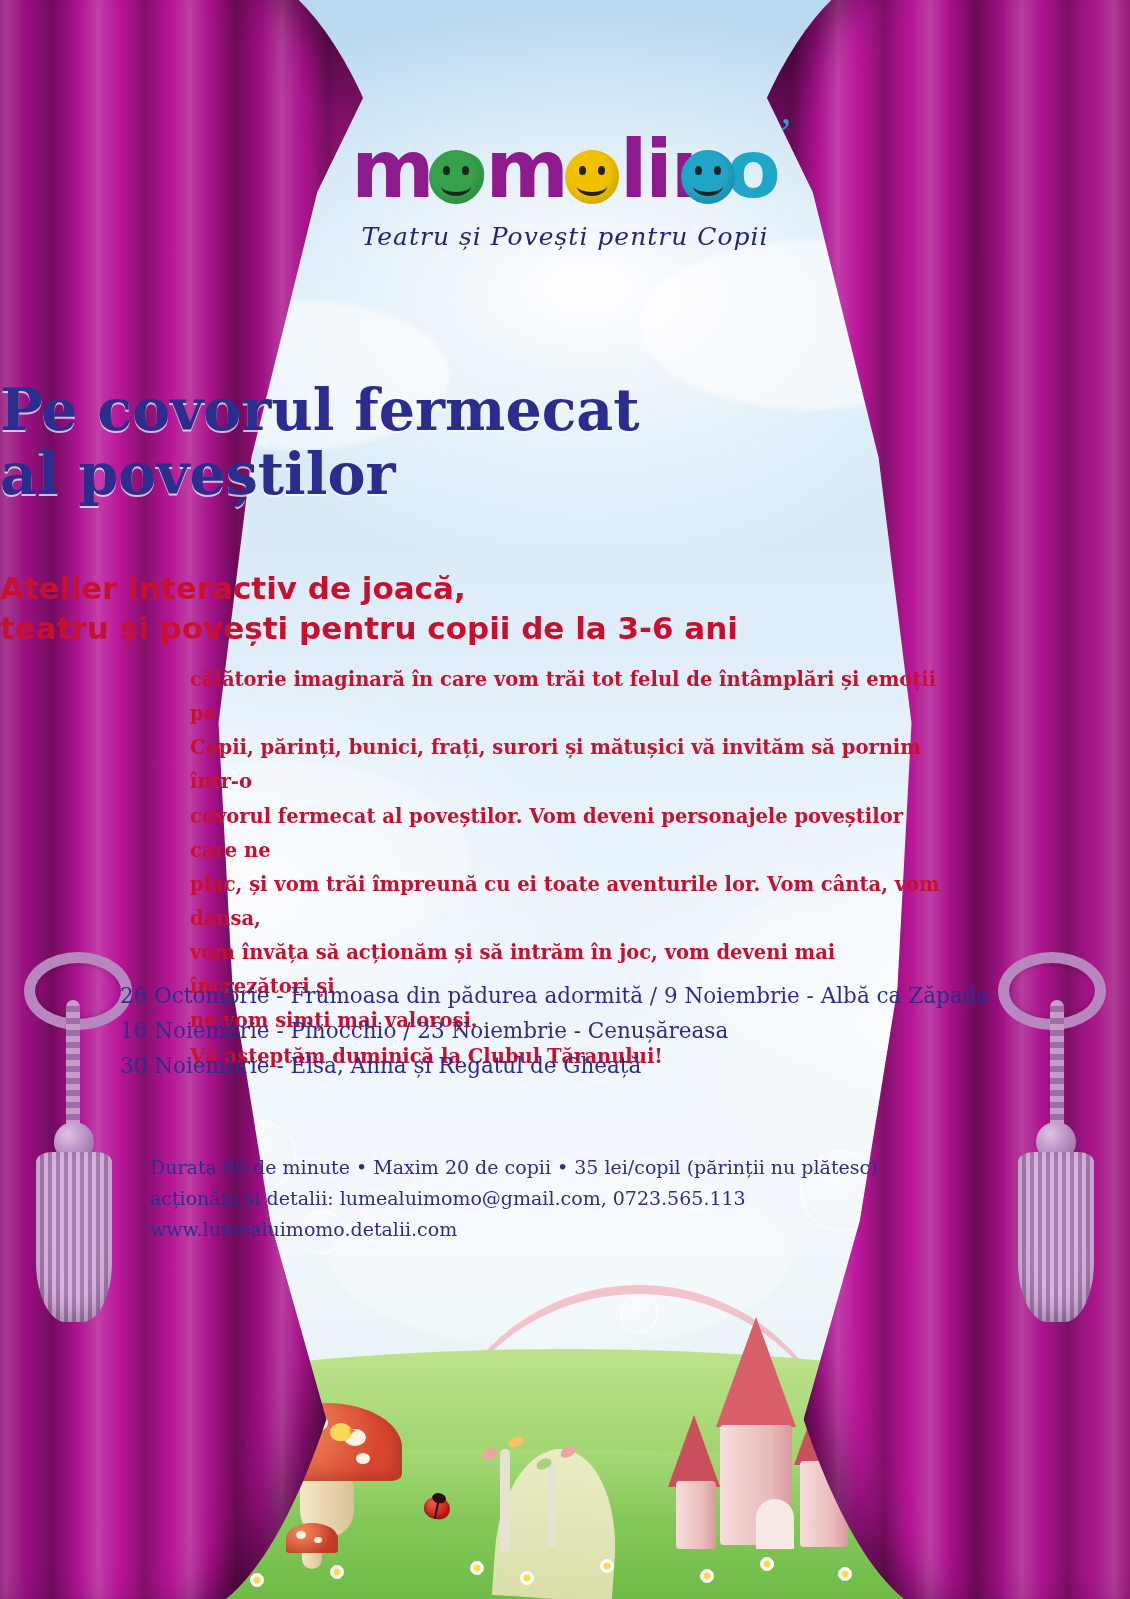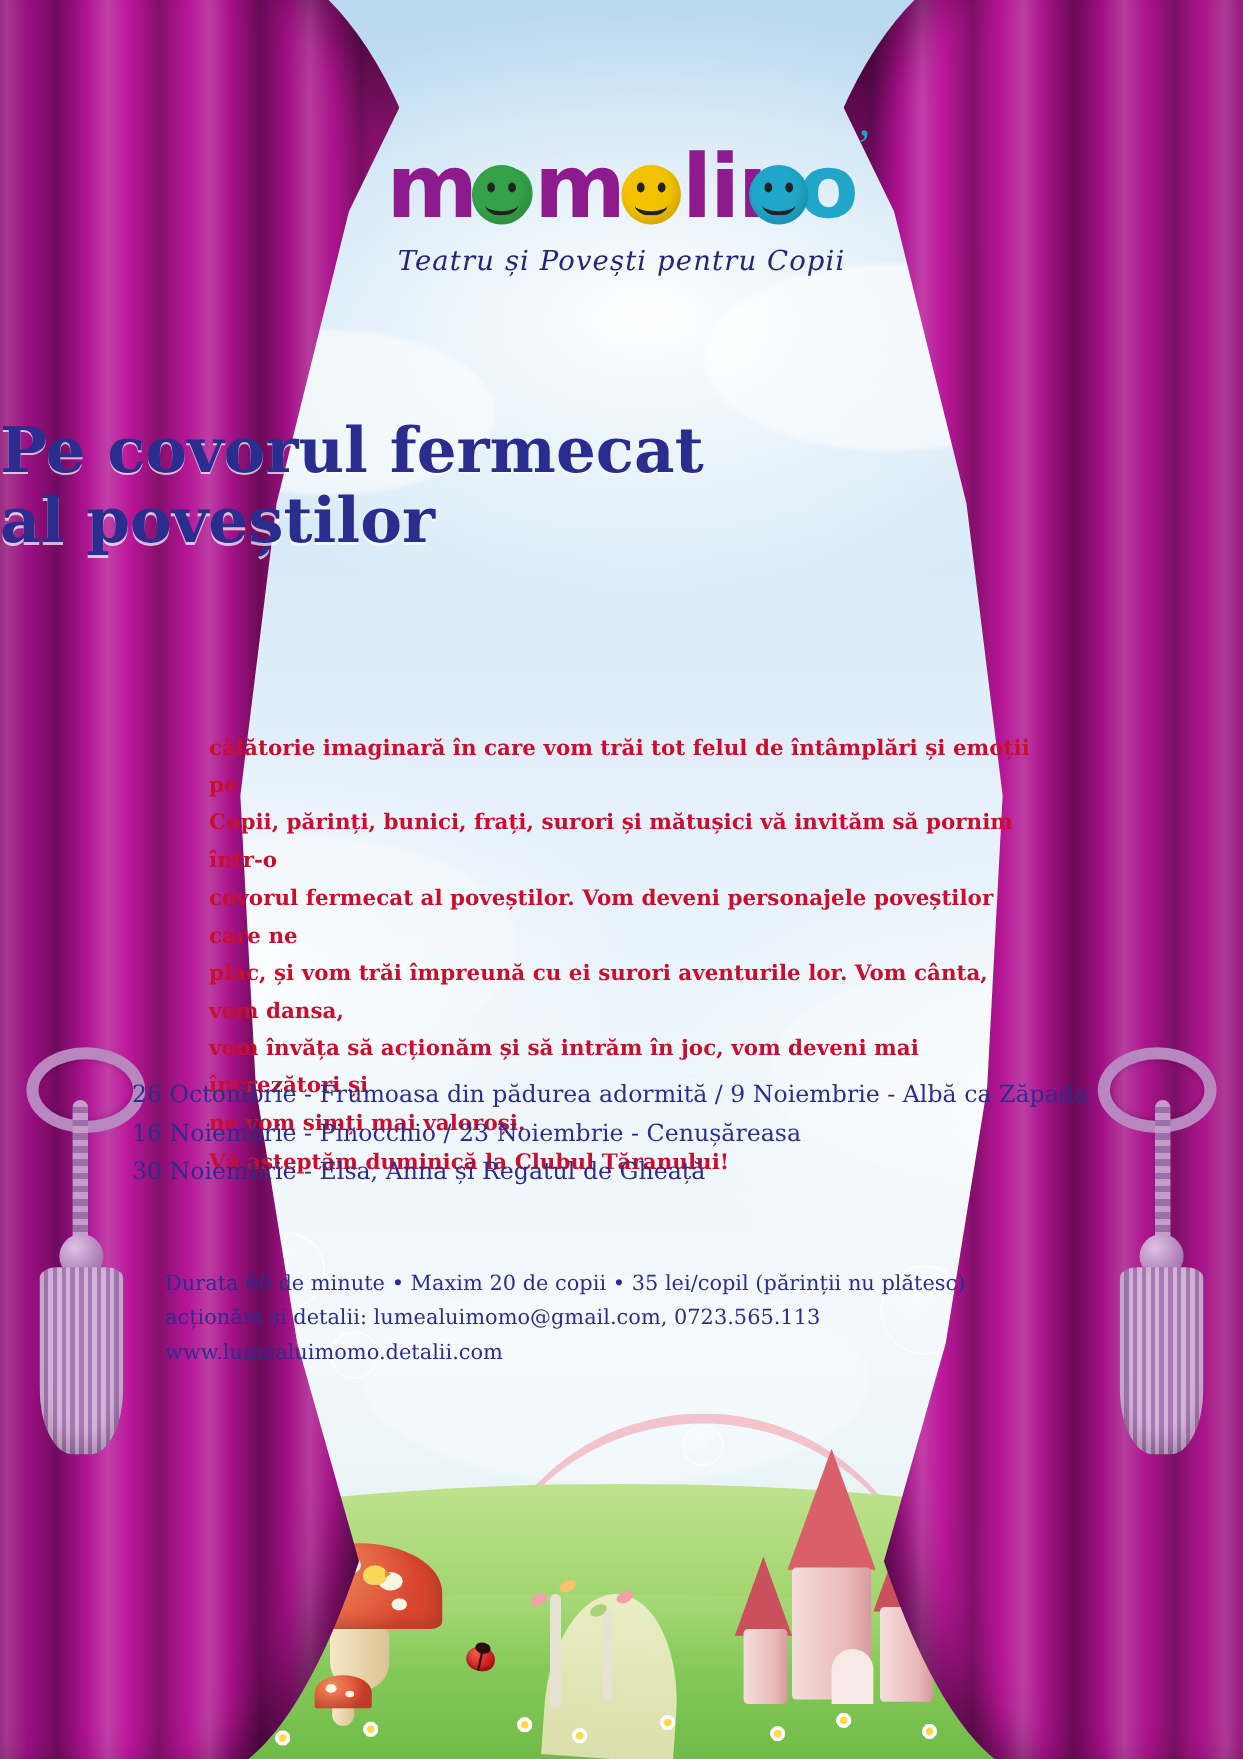--- a/index.html
+++ b/index.html
@@ -493,26 +493,30 @@
       <div class="logo-apostrophe">’</div>
     </div>
     <div class="logo-tagline">Teatru și Povești pentru Copii</div>
   </div>
 
   <div class="title">
     <div>Pe covorul fermecat</div>
     <div>al poveștilor</div>
   </div>
 
+  <div class="subtitle">
+    <div>Atelier interactiv de joacă,</div>
+    <div>teatru și povești pentru copii de la 3-6 ani</div>
+  </div>
 
   <div class="body-text">
     <div>călătorie imaginară în care vom trăi tot felul de întâmplări și emoții pe</div>
     <div>Copii, părinți, bunici, frați, surori și mătușici vă invităm să pornim într-o</div>
     <div>covorul fermecat al poveștilor. Vom deveni personajele poveștilor care ne</div>
-    <div>plac, și vom trăi împreună cu ei surori aventurile lor. Vom cânta, vom dansa,</div>
+    <div>plac, și vom trăi împreună cu ei toate aventurile lor. Vom cânta, vom dansa,</div>
     <div>vom învăța să acționăm și să intrăm în joc, vom deveni mai încrezători și</div>
     <div>ne vom simți mai valoroși.</div>
     <div class="body-last">Vă așteptăm duminică la Clubul Țăranului!</div>
   </div>
 
   <div class="schedule">
     <div>26 Octombrie - Frumoasa din pădurea adormită  /  9 Noiembrie -  Albă ca Zăpada</div>
     <div>16 Noiembrie - Pinocchio  /  23 Noiembrie - Cenușăreasa</div>
     <div>30 Noiembrie - Elsa, Anna și Regatul de Gheață</div>
   </div>

